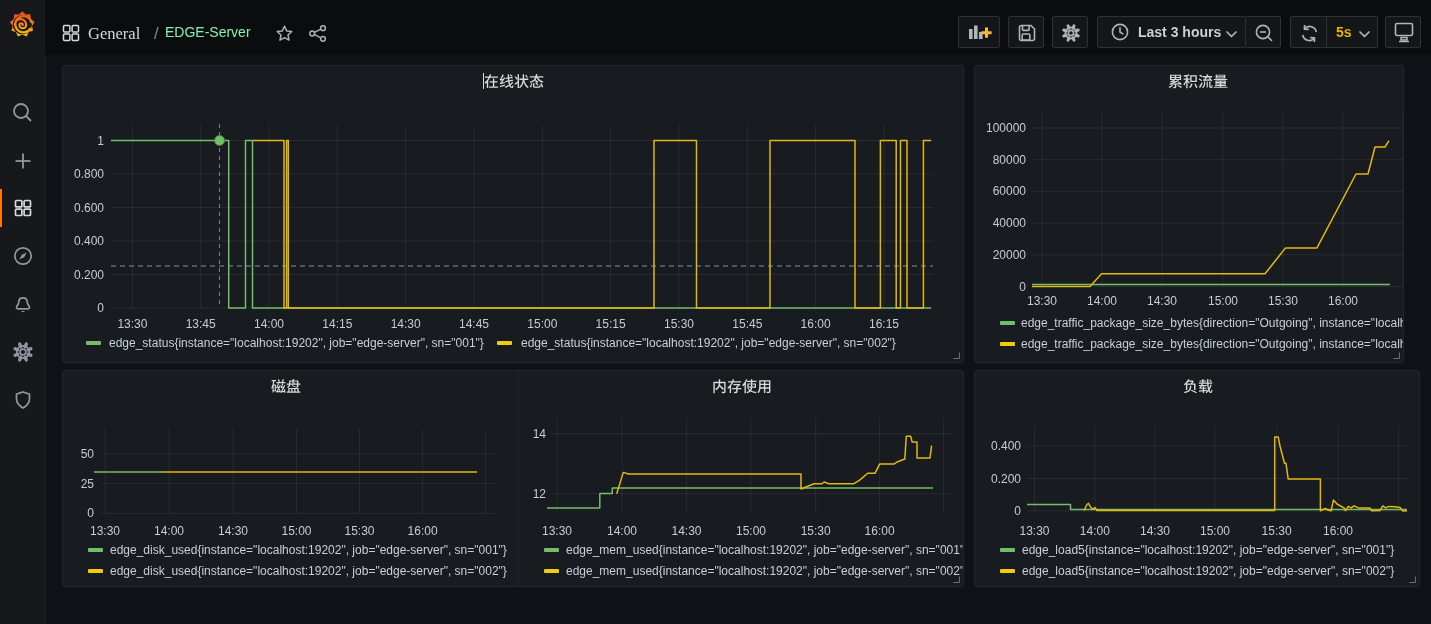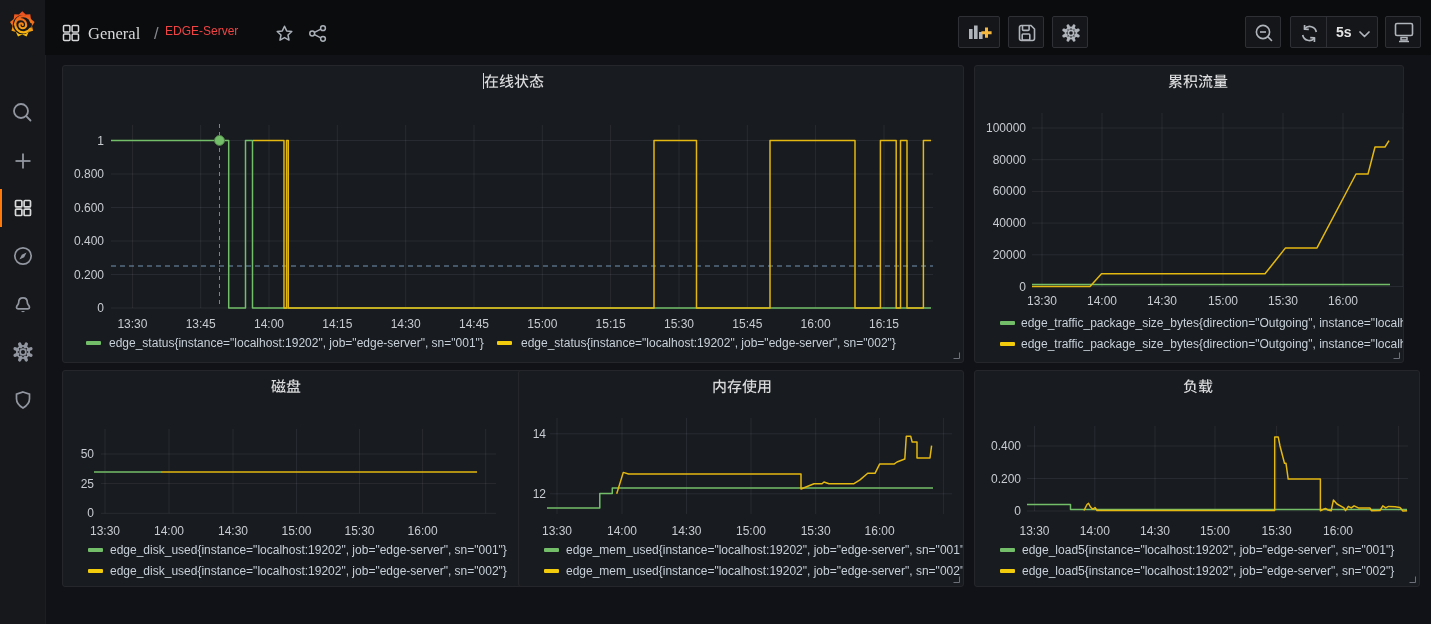--- a/index.html
+++ b/index.html
@@ -64,21 +64,21 @@
   </div>
 <div style="position:absolute;left:45px;top:0;width:1386px;height:55px;background:#0b0c0e">
     <svg style="position:absolute;left:17px;top:24px" width="18" height="18" viewBox="0 0 18 18">
       <rect x="1.5" y="1.5" width="6.4" height="6.4" rx="1" fill="none" stroke="#d8d9da" stroke-width="1.5"></rect>
       <rect x="1.5" y="10.1" width="6.4" height="6.4" rx="1" fill="none" stroke="#d8d9da" stroke-width="1.5"></rect>
       <rect x="10.1" y="1.5" width="6.4" height="6.4" rx="1" fill="none" stroke="#d8d9da" stroke-width="1.5"></rect>
       <rect x="10.1" y="10.1" width="6.4" height="6.4" rx="1" fill="none" stroke="#d8d9da" stroke-width="1.5"></rect>
     </svg>
 <span style="position:absolute;left:43px;top:24px;font-size:16.5px;color:#d8d9da;font-family:Liberation Serif, serif;">General</span>
 <span style="position:absolute;left:109px;top:24px;font-size:16.5px;color:#85888e;">/</span>
-<span style="position:absolute;left:120px;top:24px;font-size:12px;color:#ef4444;">EDGE-Server</span>
+<span style="position:absolute;left:120px;top:24px;font-size:14px;color:#86efac;">EDGE-Server</span>
 <svg style="position:absolute;left:231px;top:25px" width="17" height="17" viewBox="0 0 17 17">
       <path d="M8.5 1.2 L10.7 5.9 L15.8 6.5 L12 10 L13 15.1 L8.5 12.6 L4 15.1 L5 10 L1.2 6.5 L6.3 5.9 Z" fill="none" stroke="#aab0b8" stroke-width="1.5" stroke-linejoin="round"></path>
     </svg>
     <svg style="position:absolute;left:264px;top:25px" width="18" height="17" viewBox="0 0 18 17">
       <circle cx="14" cy="3.2" r="2.4" fill="none" stroke="#aab0b8" stroke-width="1.5"></circle>
       <circle cx="3.2" cy="8.5" r="2.4" fill="none" stroke="#aab0b8" stroke-width="1.5"></circle>
       <circle cx="14" cy="13.8" r="2.4" fill="none" stroke="#aab0b8" stroke-width="1.5"></circle>
       <line x1="5.5" y1="7.4" x2="11.8" y2="4.2" stroke="#aab0b8" stroke-width="1.5"></line>
       <line x1="5.5" y1="9.6" x2="11.8" y2="12.8" stroke="#aab0b8" stroke-width="1.5"></line>
     </svg>
@@ -104,36 +104,46 @@
         <line x1="8.0" y1="14.7" x2="7.0" y2="17.2" stroke="#b0b4bb" stroke-width="3" stroke-linecap="round"></line>
         <line x1="5.3" y1="12.0" x2="2.8" y2="13.0" stroke="#b0b4bb" stroke-width="3" stroke-linecap="round"></line>
         <line x1="5.3" y1="8.0" x2="2.8" y2="7.0" stroke="#b0b4bb" stroke-width="3" stroke-linecap="round"></line>
         <line x1="8.0" y1="5.3" x2="7.0" y2="2.8" stroke="#b0b4bb" stroke-width="3" stroke-linecap="round"></line>
         <line x1="12.0" y1="5.3" x2="13.0" y2="2.8" stroke="#b0b4bb" stroke-width="3" stroke-linecap="round"></line>
         <line x1="14.7" y1="8.0" x2="17.2" y2="7.0" stroke="#b0b4bb" stroke-width="3" stroke-linecap="round"></line>
         <circle cx="10" cy="10" r="5.6" fill="none" stroke="#b0b4bb" stroke-width="1.6"></circle>
         <circle cx="10" cy="10" r="2.6" fill="none" stroke="#b0b4bb" stroke-width="1.6"></circle>
       </svg>
     </div>
+    <div style="position:absolute;top:16px;height:32px;background:#141619;border:1px solid #2f3036;border-radius:2px;box-sizing:border-box;left:1052px;width:149px;">
+      <svg style="position:absolute;left:12px;top:5px" width="20" height="20" viewBox="0 0 20 20">
+        <circle cx="10" cy="10" r="7.6" fill="none" stroke="#b0b4bb" stroke-width="1.6"></circle>
+        <path d="M10 5.8 V10 L12.8 11.8" fill="none" stroke="#b0b4bb" stroke-width="1.6" stroke-linecap="round"></path>
+      </svg>
+      <span style="position:absolute;left:40px;top:7px;font-size:14px;font-weight:600;color:#ccd0d5;">Last 3 hours</span>
+      <svg style="position:absolute;left:128px;top:13px" width="11" height="9" viewBox="0 0 11 9">
+        <path d="M1 2 L5.5 6.5 L10 2" fill="none" stroke="#b0b4bb" stroke-width="1.7" stroke-linecap="round" stroke-linejoin="round"></path>
+      </svg>
+    </div>
     <div style="position:absolute;top:16px;height:32px;background:#141619;border:1px solid #2f3036;border-radius:2px;box-sizing:border-box;left:1200px;width:36px;">
       <svg style="position:absolute;left:8px;top:6px" width="20" height="20" viewBox="0 0 20 20">
         <circle cx="9" cy="9" r="6.6" fill="none" stroke="#b0b4bb" stroke-width="1.6"></circle>
         <line x1="6" y1="9" x2="12" y2="9" stroke="#b0b4bb" stroke-width="1.6"></line>
         <line x1="13.8" y1="13.8" x2="17.5" y2="17.5" stroke="#b0b4bb" stroke-width="1.6" stroke-linecap="round"></line>
       </svg>
     </div>
     <div style="position:absolute;top:16px;height:32px;background:#141619;border:1px solid #2f3036;border-radius:2px;box-sizing:border-box;left:1245px;width:88px;">
       <svg style="position:absolute;left:9px;top:7px" width="19" height="19" viewBox="0 0 19 19">
         <path d="M16.3 8.0 A6.7 6.7 0 0 0 4.5 5.0" fill="none" stroke="#b0b4bb" stroke-width="1.7"></path>
         <path d="M4.6 0.9 L4.5 5.2 L8.8 5.3" fill="none" stroke="#b0b4bb" stroke-width="1.7" stroke-linejoin="round"></path>
         <path d="M2.7 11.0 A6.7 6.7 0 0 0 14.5 14.0" fill="none" stroke="#b0b4bb" stroke-width="1.7"></path>
         <path d="M14.4 18.1 L14.5 13.8 L10.2 13.7" fill="none" stroke="#b0b4bb" stroke-width="1.7" stroke-linejoin="round"></path>
       </svg>
       <div style="position:absolute;left:35px;top:0;width:1px;height:30px;background:#2f3036"></div>
-      <span style="position:absolute;left:45px;top:7px;font-size:14px;font-weight:600;color:#e5e5e5;">5s</span>
+      <span style="position:absolute;left:45px;top:7px;font-size:14px;font-weight:600;color:#eab308;">5s</span>
       <svg style="position:absolute;left:68px;top:13px" width="11" height="9" viewBox="0 0 11 9">
         <path d="M1 2 L5.5 6.5 L10 2" fill="none" stroke="#b0b4bb" stroke-width="1.7" stroke-linecap="round" stroke-linejoin="round"></path>
       </svg>
     </div>
     <div style="position:absolute;top:16px;height:32px;background:#141619;border:1px solid #2f3036;border-radius:2px;box-sizing:border-box;left:1340px;width:36px;">
       <svg style="position:absolute;left:8px;top:5px" width="20" height="21" viewBox="0 0 20 21">
         <rect x="1.5" y="1.5" width="17" height="12" rx="1.5" fill="none" stroke="#b0b4bb" stroke-width="1.6"></rect>
         <rect x="7" y="15.5" width="6" height="2.5" fill="none" stroke="#b0b4bb" stroke-width="1.5"></rect>
         <line x1="5" y1="19.5" x2="15" y2="19.5" stroke="#b0b4bb" stroke-width="1.5"></line>
       </svg>

